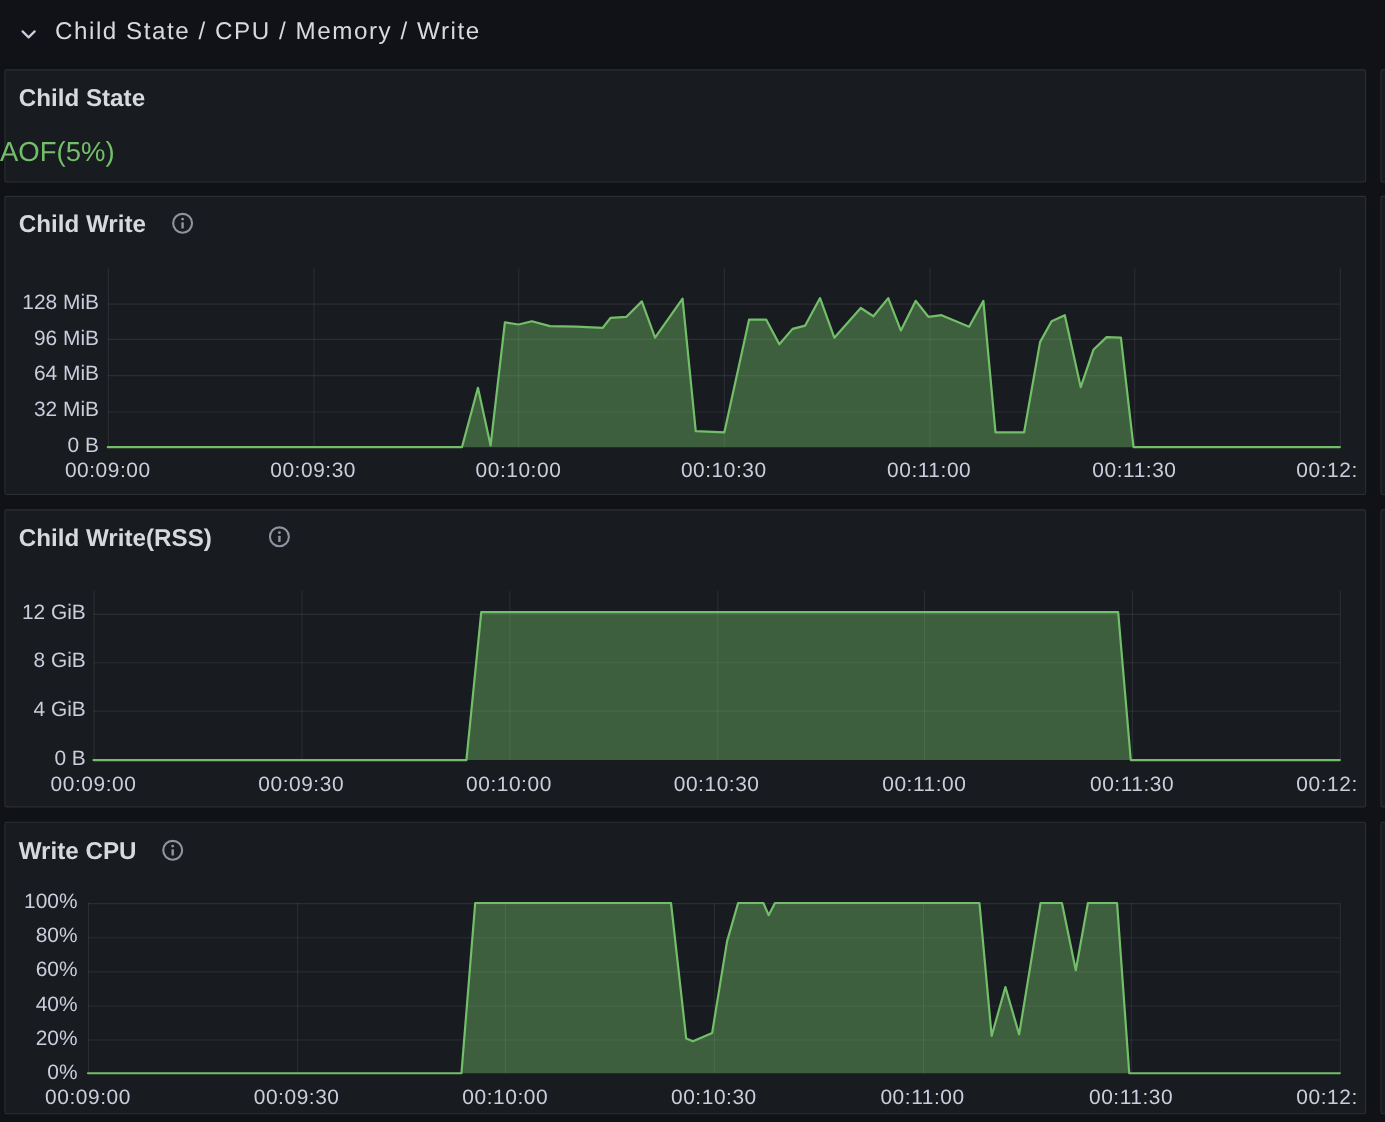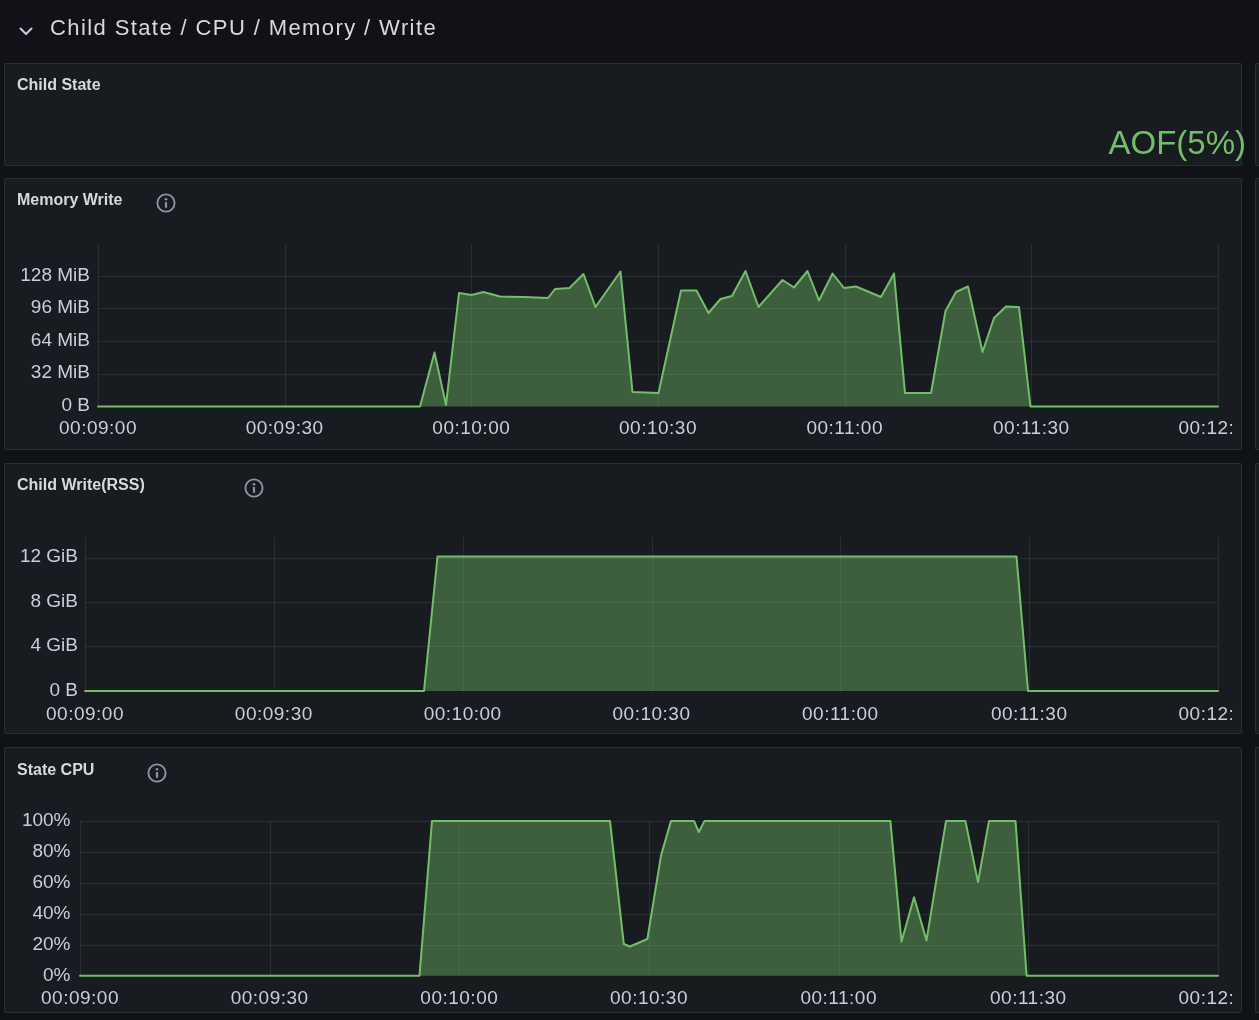--- a/index.html
+++ b/index.html
@@ -1,51 +1,51 @@
 <!DOCTYPE html>
 <html><head><meta charset="utf-8"><style>
 
 html,body{margin:0;padding:0;width:1259px;height:1020px;background:#111217;
  font-family:"Liberation Sans",sans-serif;overflow:hidden;position:relative}
 .panel{position:absolute;background:#181b1f;border:1px solid #2c2e34;border-radius:2px;box-sizing:border-box;overflow:hidden}
-.ptitle{position:absolute;font-size:16px;font-weight:700;color:#d8d9dc;letter-spacing:0}
+.ptitle{position:absolute;font-size:22px;font-weight:700;color:#d8d9dc;letter-spacing:0}
 
 </style></head><body>
 <svg width="16" height="16" viewBox="0 0 16 16" style="position:absolute;left:17.5px;top:22.5px">
     <polyline points="2.5,5.5 8,11 13.5,5.5" fill="none" stroke="#ccccdc" stroke-width="2" stroke-linecap="round" stroke-linejoin="round"></polyline>
   </svg>
 <div style="position:absolute;left:50px;top:15px;font-size:22px;font-weight:400;letter-spacing:1.4px;color:#d8d9dc">Child State / CPU / Memory / Write</div>
 <div class="panel" style="left:4px;top:63px;width:1238px;height:103px"></div>
 <div class="panel" style="left:4px;top:178px;width:1238px;height:272px"></div>
 <div class="panel" style="left:4px;top:463px;width:1238px;height:271px"></div>
 <div class="panel" style="left:4px;top:747px;width:1238px;height:266px"></div>
 <div class="panel" style="left:1255px;top:63px;width:20px;height:103px"></div>
 <div class="panel" style="left:1255px;top:178px;width:20px;height:272px"></div>
 <div class="panel" style="left:1255px;top:463px;width:20px;height:271px"></div>
 <div class="panel" style="left:1255px;top:747px;width:20px;height:266px"></div>
 <div class="ptitle" style="left:17px;top:76px">Child State</div>
-<div class="ptitle" style="left:17px;top:191px">Memory Write</div>
+<div class="ptitle" style="left:17px;top:191px">Child Write</div>
 <div class="ptitle" style="left:17px;top:476px">Child Write(RSS)</div>
-<div class="ptitle" style="left:17px;top:761px">State CPU</div>
+<div class="ptitle" style="left:17px;top:761px">Write CPU</div>
 <svg style="position:absolute;left:156.0px;top:193.0px" width="20.0" height="20.0" viewBox="0 0 20 20">
     <circle cx="10" cy="10" r="8.6" fill="none" stroke="#9193a0" stroke-width="1.9"></circle>
     <circle cx="10" cy="6.2" r="1.3" fill="#9193a0"></circle>
     <rect x="8.9" y="9.0" width="2.2" height="5.8" rx="0.6" fill="#9193a0"></rect>
   </svg>
 <svg style="position:absolute;left:243.5px;top:478.0px" width="20.0" height="20.0" viewBox="0 0 20 20">
     <circle cx="10" cy="10" r="8.6" fill="none" stroke="#9193a0" stroke-width="1.9"></circle>
     <circle cx="10" cy="6.2" r="1.3" fill="#9193a0"></circle>
     <rect x="8.9" y="9.0" width="2.2" height="5.8" rx="0.6" fill="#9193a0"></rect>
   </svg>
 <svg style="position:absolute;left:147.0px;top:763.0px" width="20.0" height="20.0" viewBox="0 0 20 20">
     <circle cx="10" cy="10" r="8.6" fill="none" stroke="#9193a0" stroke-width="1.9"></circle>
     <circle cx="10" cy="6.2" r="1.3" fill="#9193a0"></circle>
     <rect x="8.9" y="9.0" width="2.2" height="5.8" rx="0.6" fill="#9193a0"></rect>
   </svg>
-<div style="position:absolute;left:0px;top:124px;width:1246px;text-align:right;font-size:33px;font-weight:400;color:#73bf69">AOF(5%)</div>
+<div style="position:absolute;left:0px;top:124px;width:1246px;text-align:left;font-size:25px;font-weight:400;color:#73bf69">AOF(5%)</div>
 <svg style="position:absolute;left:5px;top:178px" width="1236" height="272" viewBox="0 0 1236 272">
     <line x1="93.0" y1="98.5" x2="1213.0" y2="98.5" stroke="rgba(204,204,220,0.10)" stroke-width="1"></line>
     <line x1="93.0" y1="130.5" x2="1213.0" y2="130.5" stroke="rgba(204,204,220,0.10)" stroke-width="1"></line>
     <line x1="93.0" y1="163.5" x2="1213.0" y2="163.5" stroke="rgba(204,204,220,0.10)" stroke-width="1"></line>
     <line x1="93.0" y1="196.5" x2="1213.0" y2="196.5" stroke="rgba(204,204,220,0.10)" stroke-width="1"></line>
     <line x1="93.5" y1="66.0" x2="93.5" y2="228.5" stroke="rgba(204,204,220,0.10)" stroke-width="1"></line>
     <line x1="280.5" y1="66.0" x2="280.5" y2="228.5" stroke="rgba(204,204,220,0.10)" stroke-width="1"></line>
     <line x1="466.5" y1="66.0" x2="466.5" y2="228.5" stroke="rgba(204,204,220,0.10)" stroke-width="1"></line>
     <line x1="653.5" y1="66.0" x2="653.5" y2="228.5" stroke="rgba(204,204,220,0.10)" stroke-width="1"></line>
     <line x1="840.5" y1="66.0" x2="840.5" y2="228.5" stroke="rgba(204,204,220,0.10)" stroke-width="1"></line>

